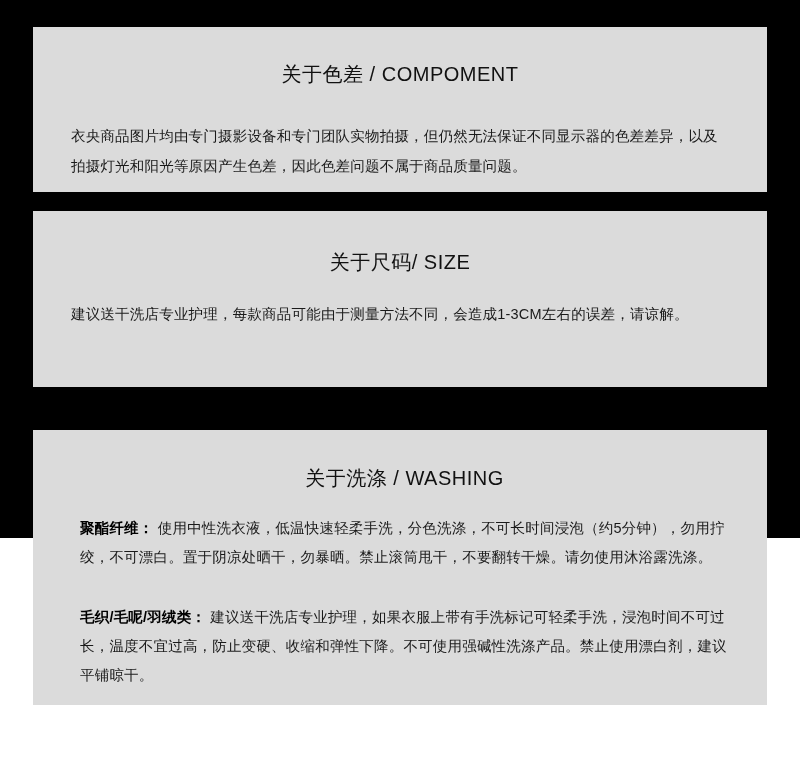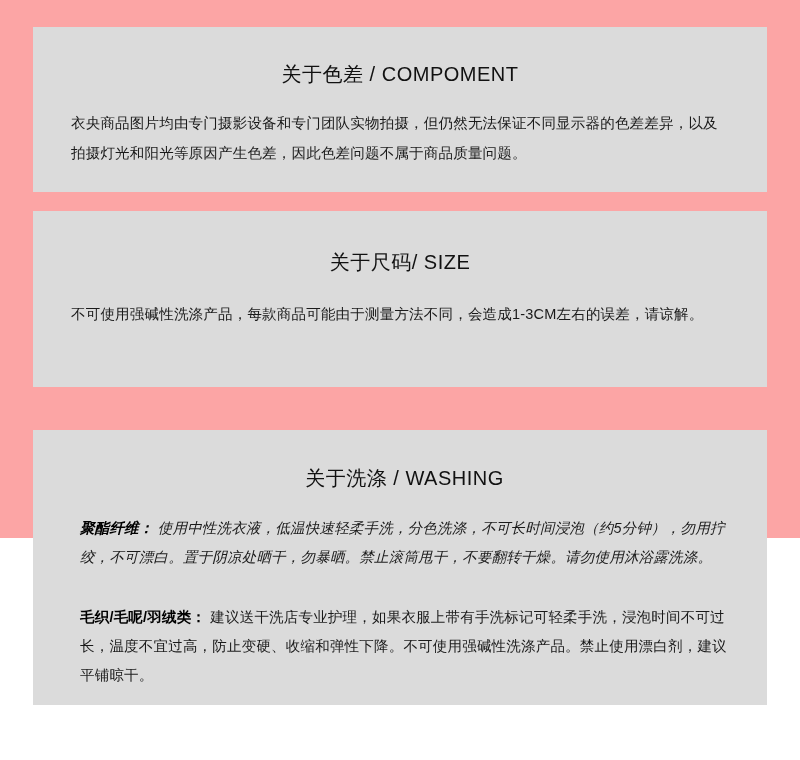--- a/index.html
+++ b/index.html
@@ -11,21 +11,21 @@
     height: 760px;
     background: #ffffff;
     font-family: "Liberation Sans", sans-serif;
     color: #1a1a1a;
     overflow: hidden;
   }
   .page {
     position: relative;
     width: 800px;
     height: 538px;
-    background: #fca5a5;
+    background: #000000;
   }
   .section {
     position: absolute;
     left: 33px;
     width: 734px;
     background: #dbdbdb;
     box-sizing: border-box;
   }
   #section-color { top: 27px; height: 165px; }
   #section-size  { top: 211px; height: 176px; }
@@ -42,30 +42,30 @@
   #section-size  .section-title { padding-top: 38px; }
   #section-wash  .section-title { padding-top: 35px; }
 
   .body-text {
     font-size: 14.5px;
     line-height: 30px;
     color: #1a1a1a;
     padding: 0 38px;
     letter-spacing: 0.2px;
   }
-  #section-color .body-text { margin-top: 20px; }
+  #section-color .body-text { margin-top: 33px; }
   #section-size  .body-text { margin-top: 23px; }
 
   .wash-block {
     padding: 0 30px 0 38px;
     font-size: 14.5px;
     line-height: 29px;
     letter-spacing: 0.2px;
   }
-  #wash-poly { margin-top: 22px; font-style: italic; }
+  #wash-poly { margin-top: 22px; }
   #wash-wool { margin-top: 31px; }
   .wash-label {
     font-weight: bold;
     color: #000;
   }
   .wash-text {
     color: #1a1a1a;
   }
 </style>
 </head>
@@ -73,21 +73,21 @@
 
 <div class="page">
 
   <section class="section" id="section-color">
     <div class="section-title">关于色差 / COMPOMENT</div>
     <div class="body-text">衣央商品图片均由专门摄影设备和专门团队实物拍摄，但仍然无法保证不同显示器的色差差异，以及拍摄灯光和阳光等原因产生色差，因此色差问题不属于商品质量问题。</div>
   </section>
 
   <section class="section" id="section-size">
     <div class="section-title">关于尺码/ SIZE</div>
-    <div class="body-text">不可使用强碱性洗涤产品，每款商品可能由于测量方法不同，会造成1-3CM左右的误差，请谅解。</div>
+    <div class="body-text">建议送干洗店专业护理，每款商品可能由于测量方法不同，会造成1-3CM左右的误差，请谅解。</div>
   </section>
 
   <section class="section" id="section-wash">
     <div class="section-title">关于洗涤 / WASHING</div>
 
     <div class="wash-block" id="wash-poly">
       <span class="wash-label">聚酯纤维：</span>
       <span class="wash-text">使用中性洗衣液，低温快速轻柔手洗，分色洗涤，不可长时间浸泡（约5分钟），勿用拧绞，不可漂白。置于阴凉处晒干，勿暴晒。禁止滚筒甩干，不要翻转干燥。请勿使用沐浴露洗涤。</span>
     </div>
 

